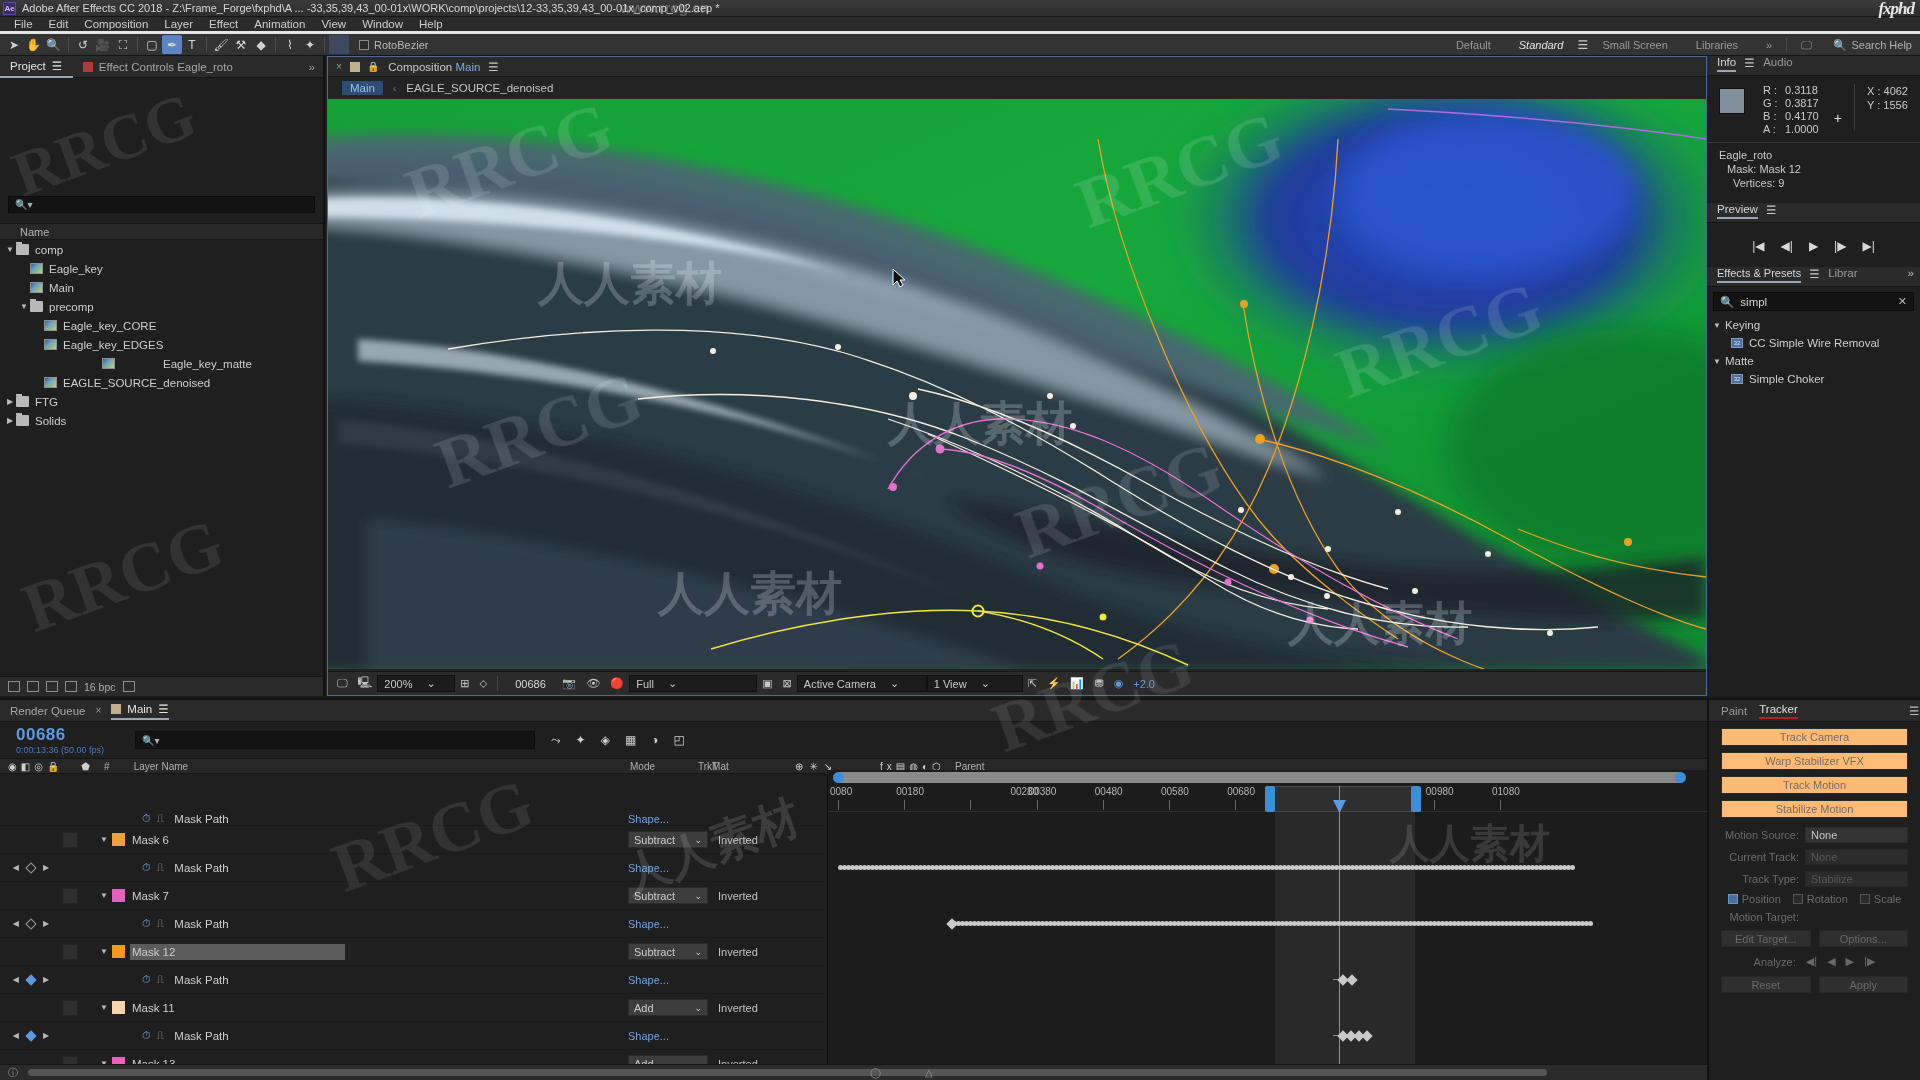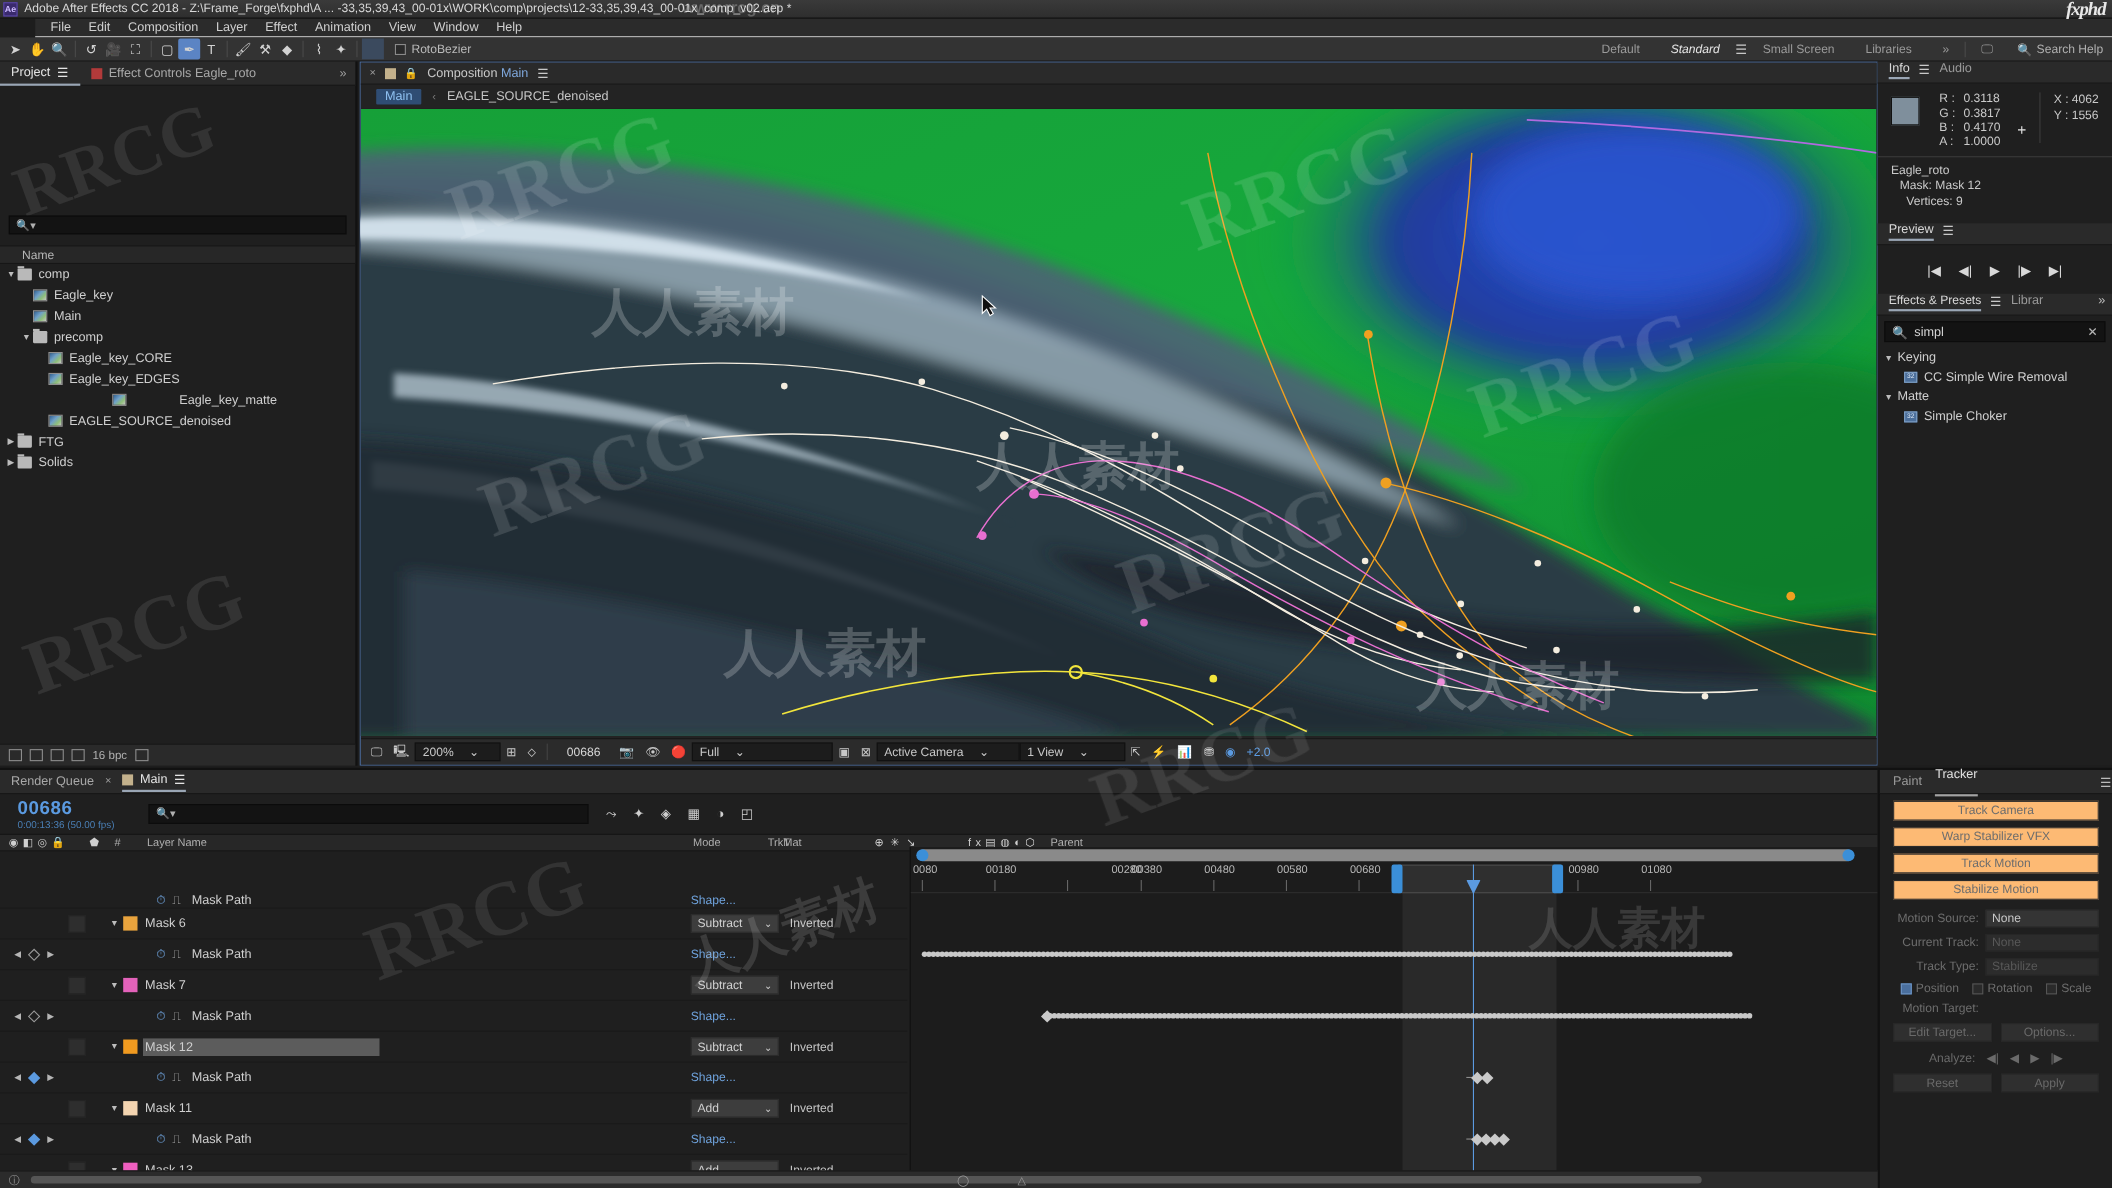--- a/index.html
+++ b/index.html
@@ -11,21 +11,21 @@
   .titlebar{ height:17px; background:linear-gradient(180deg,#3a3a3a,#2e2e2e);
     display:flex; align-items:center; padding-left:3px; font-size:11px; color:#d8d8d8;
     border-bottom:1px solid #161616; position:relative; }
   .ae-logo{ width:13px;height:13px;background:#3a2a6d;border:1px solid #5b49a8;color:#cdbcff;
     font-size:8px; display:flex;align-items:center;justify-content:center; margin-right:6px; font-weight:bold;}
   .fxphd{ position:absolute; right:6px; top:-1px; font-size:17px; font-style:italic;
     font-weight:bold; color:#e8e8e8; letter-spacing:-1px; font-family:"Liberation Serif",serif;}
 
   
   .menubar{ height:17px; background:#2b2b2b; display:flex; align-items:center;
-    padding-left:6px; font-size:11.5px; color:#cfcfcf; border-bottom:1px solid #e5e5e5;margin-left:32px;}
+    padding-left:6px; font-size:11.5px; color:#cfcfcf; border-bottom:3px solid #e5e5e5;}
   .menubar span{ padding:0 8px; cursor:default; }
 
   
   .toolbar{ height:22px; background:#333; display:flex; align-items:center;
     border-bottom:1px solid #151515; position:relative; padding-left:4px; }
   .tool{ width:20px;height:19px; display:flex;align-items:center;justify-content:center;
     color:#d2d2d2; font-size:12px; }
   .tool.sel{ background:#5b84c4; border-radius:2px; }
   .tsep{ width:1px;height:15px;background:#4a4a4a;margin:0 4px;}
   .rotobez{ margin-left:10px; display:flex;align-items:center;gap:5px;font-size:11px;color:#b9b9b9;}
@@ -174,21 +174,21 @@
   .kfdot{ position:absolute; width:5px;height:5px; background:#c9c9c9; border-radius:50%; top:11px;}
   .kfdia{ position:absolute; width:8px;height:8px; background:#c9c9c9; transform:rotate(45deg); top:10px;}
   .kfline{ position:absolute; height:1px; background:#8e8e8e; top:13px;}
   .shade{ position:absolute; top:0; bottom:0; background:rgba(255,255,255,0.06);}
 
   
   .trackpanel{ position:absolute; right:0; top:642px; width:213px; bottom:0; background:#1f1f1f;
     border-left:2px solid #111; border-top:2px solid #111;}
   .tp-tabs{ height:22px; background:#2a2a2a; display:flex;align-items:center; gap:12px;
     padding-left:12px; font-size:11.5px; border-bottom:1px solid #161616;}
-  .tp-tabs .a{ color:#9a9a9a;} .tp-tabs .b{ color:#e0e0e0; border-bottom:2px solid #a3a3a3; padding-bottom:12px;}
+  .tp-tabs .a{ color:#9a9a9a;} .tp-tabs .b{ color:#e0e0e0; border-bottom:2px solid #b91c1c; padding-bottom:2px;}
   .tp-btn{ height:18px; margin:6px 12px; background:#fdba74; border:1px solid #2a2a2a;
     display:flex;align-items:center;justify-content:center; font-size:11px; color:#6d6d6d;}
   .tp-row{ display:flex; align-items:center; font-size:11px; color:#6d6d6d; padding:3px 12px; gap:6px;}
   .tp-row .lab{ width:78px; text-align:right; }
   .tp-val{ flex:1; background:#2c2c2c; border:1px solid #262626; height:16px;
     display:flex; align-items:center; padding:0 5px; color:#585858; }
   .tp-val.on{ color:#c7c7c7; background:#343434; border-color:#2b2b2b;}
   .tp-chk{ display:flex;align-items:center;gap:4px;color:#6d6d6d;}
   .cbox{ width:10px;height:10px;border:1px solid #555;background:#2a2a2a;}
   .cbox.on{ background:#4a6f9e; border-color:#6b93c4;}

